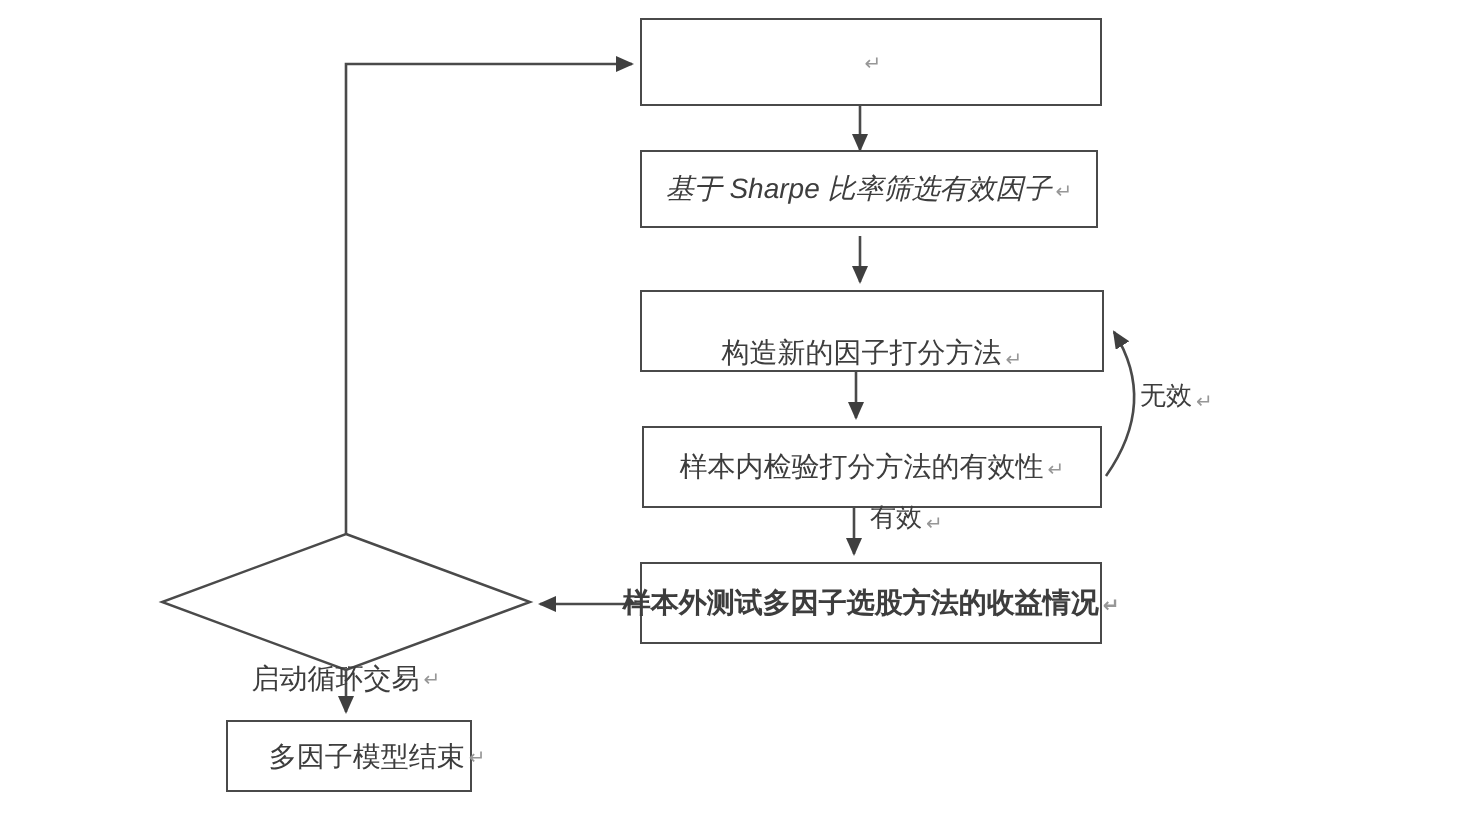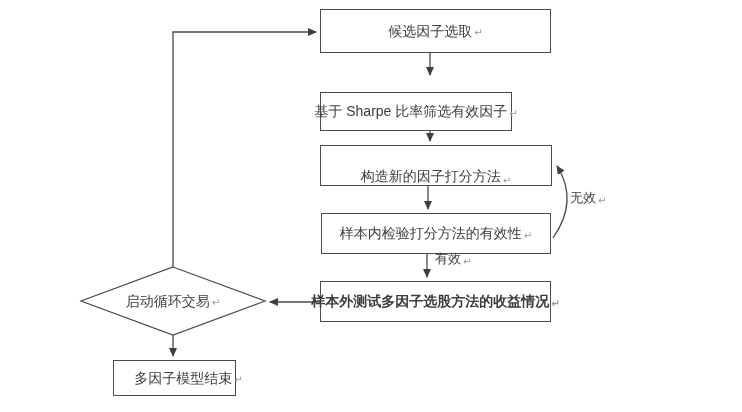--- a/index.html
+++ b/index.html
@@ -32,38 +32,39 @@
     border: 1px solid #4a4a4a;
     color: #3d3d3d;
     font-size: 14px;
     line-height: 1.2;
     text-align: center;
     white-space: nowrap;
   }
   .node.diamond-label {
     border: none;
     background: transparent;
+    margin-top: 38px;
   }
   .pmark {
     font-family: "DejaVu Sans", sans-serif;
     font-size: 10px;
     color: #979797;
     margin-left: 2px;
     position: relative;
     top: 2px;
   }
   .edge-label {
     position: absolute;
     color: #3d3d3d;
     font-size: 13px;
     white-space: nowrap;
   }
   
   .n-candidate   { left: 320px; top: 9px;   width: 231px; height: 44px; }
-  .n-sharpe      { left: 320px; top: 92px;  width: 192px; height: 39px; }
+  .n-sharpe      { left: 320px; top: 75px;  width: 229px; height: 39px; font-style: italic; }
   .n-construct   { left: 320px; top: 145px; width: 232px; height: 41px; align-items: flex-end; }
   .n-insample    { left: 321px; top: 213px; width: 230px; height: 41px; }
   .n-outsample   { left: 320px; top: 281px; width: 231px; height: 41px; font-weight: bold; }
   .n-loop        { left: 93px;  top: 288px; width: 160px; height: 26px; }
   .n-end         { left: 113px; top: 360px; width: 123px; height: 36px; padding-left: 28px; }
   .l-valid       { left: 435px; top: 250px; text-align: right; }
   .l-invalid     { left: 530px; top: 189px; margin-left: 40px; }
 </style>
 </head>
 <body>
@@ -85,21 +86,20 @@
     <path d="M 427 254 L 427 277" stroke="#4a4a4a" stroke-width="1.3" fill="none" marker-end="url(#arrow)"></path>
     <path d="M 320 302 L 270 302" stroke="#4a4a4a" stroke-width="1.3" fill="none" marker-end="url(#arrow)"></path>
     <path d="M 173 335 L 173 356" stroke="#4a4a4a" stroke-width="1.3" fill="none" marker-end="url(#arrow)"></path>
 
     <path d="M 173 267 L 173 32 L 316 32" stroke="#4a4a4a" stroke-width="1.3" fill="none" marker-end="url(#arrow)"></path>
 
     <path d="M 553 238 Q 579 201 557 166" stroke="#4a4a4a" stroke-width="1.3" fill="none" marker-end="url(#arrow)"></path>
   </svg>
 
   <div class="node n-candidate">
-    <span>候选因子选取</span>
       <span class="pmark">↵</span>
   </div>
 
   <div class="node n-sharpe">
     <span>基于 Sharpe 比率筛选有效因子</span>
       <span class="pmark">↵</span>
   </div>
 
   <div class="node n-construct">
     <span>构造新的因子打分方法</span>

